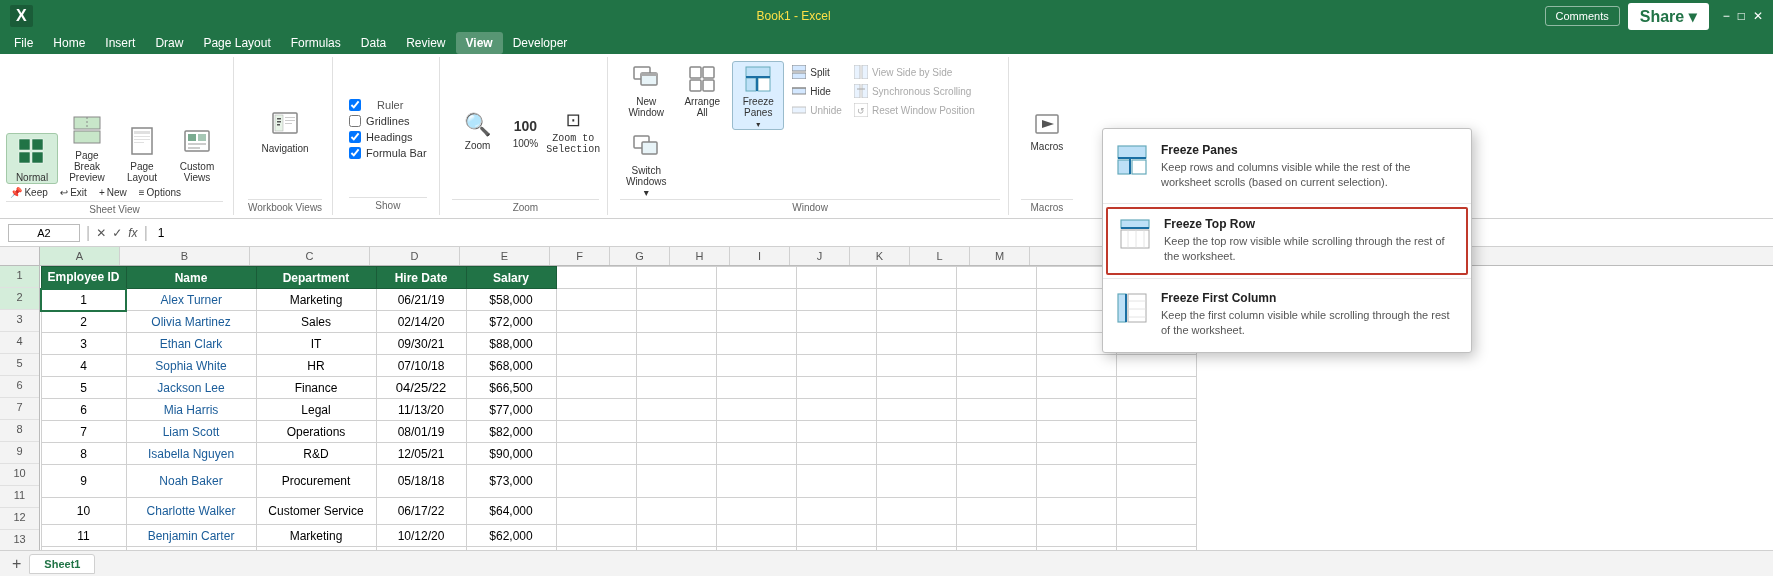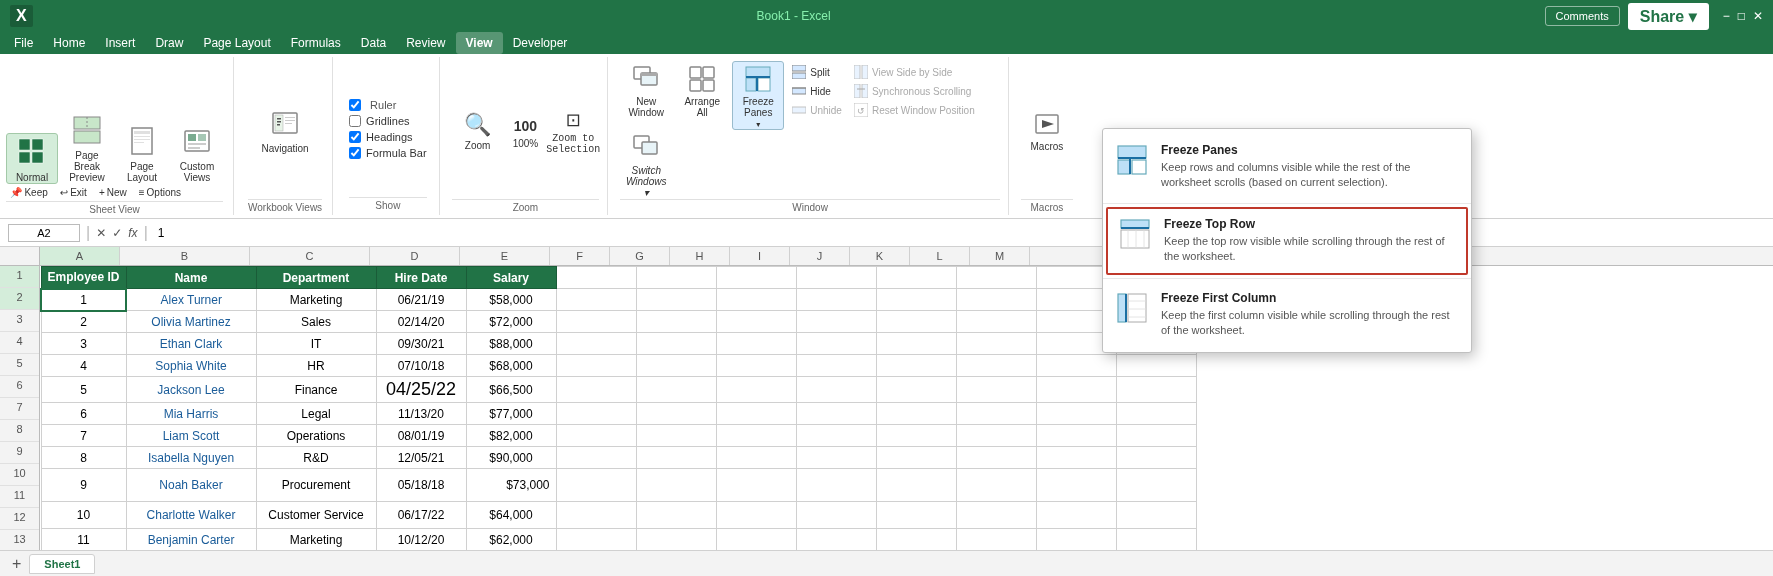--- a/index.html
+++ b/index.html
@@ -11,21 +11,21 @@
     .view-btn-large { display: flex; flex-direction: column; align-items: center; justify-content: flex-start; padding: 4px 6px 0 6px; cursor: pointer; border-radius: 3px; border: 1px solid transparent; font-size: 10px; color: #333; text-align: center; min-width: 52px; gap: 2px; }
     .view-btn-large.active { background: #d4edda; }
     .vbl-icon { font-size: 24px; line-height: 1; }
   </style>
 </head>
 <body>
 
 <div style="background:#217346;">
   <div style="display:flex; align-items:center; padding:4px 10px; height:32px;">
     <span style="color:#fff; font-weight:bold; font-size:16px; background:#1a5c38; padding:2px 6px; border-radius:2px; margin-right:10px;">X</span>
-    <span style="color:#86efac; font-size:12px; flex:1; text-align:center;">Book1 - Excel</span>
+    <span style="color:#fde047; font-size:12px; flex:1; text-align:center;">Book1 - Excel</span>
     <div style="display:flex; gap:8px; align-items:center;">
       <button style="background:transparent; color:#fff; border:1px solid rgba(255,255,255,0.5); border-radius:3px; padding:3px 10px; font-size:11px; cursor:pointer;">Comments</button>
       <button style="background:#fff; color:#217346; border:none; border-radius:3px; padding:4px 12px; font-size:16px; font-weight:bold; cursor:pointer;">Share ▾</button>
       <span style="color:#fff; margin-left:6px; cursor:pointer;">−</span>
       <span style="color:#fff; cursor:pointer;">□</span>
       <span style="color:#fff; cursor:pointer;">✕</span>
     </div>
   </div>
 
   <div style="display:flex; padding:0 4px;">
@@ -134,21 +134,21 @@
             </svg>
         </div>
         <span style="font-size:10px;">Navigation</span>
       </div>
     </div>
     <div style="font-size:10px; color:#666; text-align:center; border-top:1px solid #e0e0e0; padding-top:2px;">Workbook Views</div>
   </div>
 
   <div style="display:flex; flex-direction:column; border-right:1px solid #e0e0e0; padding:4px 12px;">
     <div style="flex:1; display:flex; flex-direction:column; gap:4px; justify-content:center;">
-      <label style="display:flex; align-items:center; gap:9px; font-size:11px; color:#555; cursor:pointer;">
+      <label style="display:flex; align-items:center; gap:16px; font-size:11px; color:#555; cursor:pointer;">
         <input type="checkbox" checked="" style="width: 12px; height: 12px;">
         <span>Ruler</span>
       </label>
       <label style="display:flex; align-items:center; gap:5px; font-size:11px; color:#333; cursor:pointer;">
         <input type="checkbox" style="width: 12px; height: 12px;">
         <span>Gridlines</span>
       </label>
       <label style="display:flex; align-items:center; gap:5px; font-size:11px; color:#333; cursor:pointer;">
         <input type="checkbox" checked="" style="width: 12px; height: 12px;">
         <span>Headings</span>
@@ -259,21 +259,21 @@
         <div style="display:flex; align-items:center; gap:4px; font-size:10px; color:#aaa; cursor:pointer; padding:2px 4px;">
           <svg width="14" height="14" viewBox="0 0 14 14" opacity="0.5">
               <rect x="0" y="0" width="14" height="14" fill="none" stroke="#888" stroke-width="1"></rect>
               <text x="3" y="11" font-size="9" fill="#555">↺</text>
             </svg>
           <span style="color:#aaa;">Reset Window Position</span>
         </div>
       </div>
     </div>
 
-    <div style="display:flex; align-items:flex-start; gap:8px;font-style:italic;">
+    <div style="display:flex; align-items:flex-start; gap:8px;">
       <div class="view-btn-large" style="max-width:52px;">
         <div>
           <svg width="26" height="26" viewBox="0 0 26 26">
               <rect x="1" y="1" width="15" height="12" rx="1" fill="#fff" stroke="#888" stroke-width="1.5"></rect>
               <rect x="9" y="7" width="15" height="12" rx="1" fill="#e8f4f8" stroke="#888" stroke-width="1.5"></rect>
             </svg>
         </div>
         <span style="font-size:10px; text-align:center;">Switch Windows ▾</span>
       </div>
     </div>
@@ -440,21 +440,21 @@
               <td style="border: 1px solid rgb(208, 208, 208); padding: 2px 6px; height: 22px; font-size: 12px; white-space: nowrap;"></td>
               <td style="border: 1px solid rgb(208, 208, 208); padding: 2px 6px; height: 22px; font-size: 12px; white-space: nowrap;"></td>
               <td style="border: 1px solid rgb(208, 208, 208); padding: 2px 6px; height: 22px; font-size: 12px; white-space: nowrap;"></td>
               <td style="border: 1px solid rgb(208, 208, 208); padding: 2px 6px; height: 22px; font-size: 12px; white-space: nowrap;"></td>
               <td style="border: 1px solid rgb(208, 208, 208); padding: 2px 6px; height: 22px; font-size: 12px; white-space: nowrap;"></td>
             </tr>
             <tr>
               <td style="border: 1px solid rgb(208, 208, 208); padding: 2px 6px; height: 22px; font-size: 12px; white-space: nowrap; text-align: center;">5</td>
               <td style="border: 1px solid rgb(208, 208, 208); padding: 2px 6px; height: 22px; font-size: 12px; white-space: nowrap; color: rgb(26, 92, 153); text-align: center;">Jackson Lee</td>
               <td style="border: 1px solid rgb(208, 208, 208); padding: 2px 6px; height: 22px; font-size: 12px; white-space: nowrap; text-align: center;">Finance</td>
-              <td style="border: 1px solid rgb(208, 208, 208); padding: 2px 6px; height: 22px; font-size: 18px; white-space: nowrap; text-align: center;">04/25/22</td>
+              <td style="border: 1px solid rgb(208, 208, 208); padding: 2px 6px; height: 22px; font-size: 13px; white-space: nowrap; text-align: center;">04/25/22</td>
               <td style="border: 1px solid rgb(208, 208, 208); padding: 2px 6px; height: 22px; font-size: 12px; white-space: nowrap; text-align: center;">$66,500</td>
               <td style="border: 1px solid rgb(208, 208, 208); padding: 2px 6px; height: 22px; font-size: 12px; white-space: nowrap;"></td>
               <td style="border: 1px solid rgb(208, 208, 208); padding: 2px 6px; height: 22px; font-size: 12px; white-space: nowrap;"></td>
               <td style="border: 1px solid rgb(208, 208, 208); padding: 2px 6px; height: 22px; font-size: 12px; white-space: nowrap;"></td>
               <td style="border: 1px solid rgb(208, 208, 208); padding: 2px 6px; height: 22px; font-size: 12px; white-space: nowrap;"></td>
               <td style="border: 1px solid rgb(208, 208, 208); padding: 2px 6px; height: 22px; font-size: 12px; white-space: nowrap;"></td>
               <td style="border: 1px solid rgb(208, 208, 208); padding: 2px 6px; height: 22px; font-size: 12px; white-space: nowrap;"></td>
               <td style="border: 1px solid rgb(208, 208, 208); padding: 2px 6px; height: 22px; font-size: 12px; white-space: nowrap;"></td>
               <td style="border: 1px solid rgb(208, 208, 208); padding: 2px 6px; height: 22px; font-size: 12px; white-space: nowrap;"></td>
             </tr>
@@ -501,21 +501,21 @@
               <td style="border: 1px solid rgb(208, 208, 208); padding: 2px 6px; height: 22px; font-size: 12px; white-space: nowrap;"></td>
               <td style="border: 1px solid rgb(208, 208, 208); padding: 2px 6px; height: 22px; font-size: 12px; white-space: nowrap;"></td>
               <td style="border: 1px solid rgb(208, 208, 208); padding: 2px 6px; height: 22px; font-size: 12px; white-space: nowrap;"></td>
               <td style="border: 1px solid rgb(208, 208, 208); padding: 2px 6px; height: 22px; font-size: 12px; white-space: nowrap;"></td>
             </tr>
             <tr>
               <td style="border: 1px solid rgb(208, 208, 208); padding: 2px 6px; height: 22px; font-size: 12px; white-space: nowrap; text-align: center;">9</td>
               <td style="border: 1px solid rgb(208, 208, 208); padding: 2px 6px; height: 22px; font-size: 12px; white-space: nowrap; color: rgb(26, 92, 153); text-align: center;">Noah Baker</td>
               <td style="border: 1px solid rgb(208, 208, 208); padding: 2px 6px; height: 22px; font-size: 12px; white-space: nowrap; text-align: center;">Procurement</td>
               <td style="border: 1px solid rgb(208, 208, 208); padding: 2px 6px; height: 22px; font-size: 12px; white-space: nowrap; text-align: center;">05/18/18</td>
-              <td style="border: 1px solid rgb(208, 208, 208); padding: 9px 6px; height: 22px; font-size: 12px; white-space: nowrap; text-align: right;">$73,000</td>
+              <td style="border: 1px solid rgb(208, 208, 208); padding: 9px 6px; height: 22px; font-size: 12px; white-space: nowrap; text-align: center;">$73,000</td>
               <td style="border: 1px solid rgb(208, 208, 208); padding: 2px 6px; height: 22px; font-size: 12px; white-space: nowrap;"></td>
               <td style="border: 1px solid rgb(208, 208, 208); padding: 2px 6px; height: 22px; font-size: 12px; white-space: nowrap;"></td>
               <td style="border: 1px solid rgb(208, 208, 208); padding: 2px 6px; height: 22px; font-size: 12px; white-space: nowrap;"></td>
               <td style="border: 1px solid rgb(208, 208, 208); padding: 2px 6px; height: 22px; font-size: 12px; white-space: nowrap;"></td>
               <td style="border: 1px solid rgb(208, 208, 208); padding: 2px 6px; height: 22px; font-size: 12px; white-space: nowrap;"></td>
               <td style="border: 1px solid rgb(208, 208, 208); padding: 2px 6px; height: 22px; font-size: 12px; white-space: nowrap;"></td>
               <td style="border: 1px solid rgb(208, 208, 208); padding: 2px 6px; height: 22px; font-size: 12px; white-space: nowrap;"></td>
               <td style="border: 1px solid rgb(208, 208, 208); padding: 2px 6px; height: 22px; font-size: 12px; white-space: nowrap;"></td>
             </tr>
             <tr>

